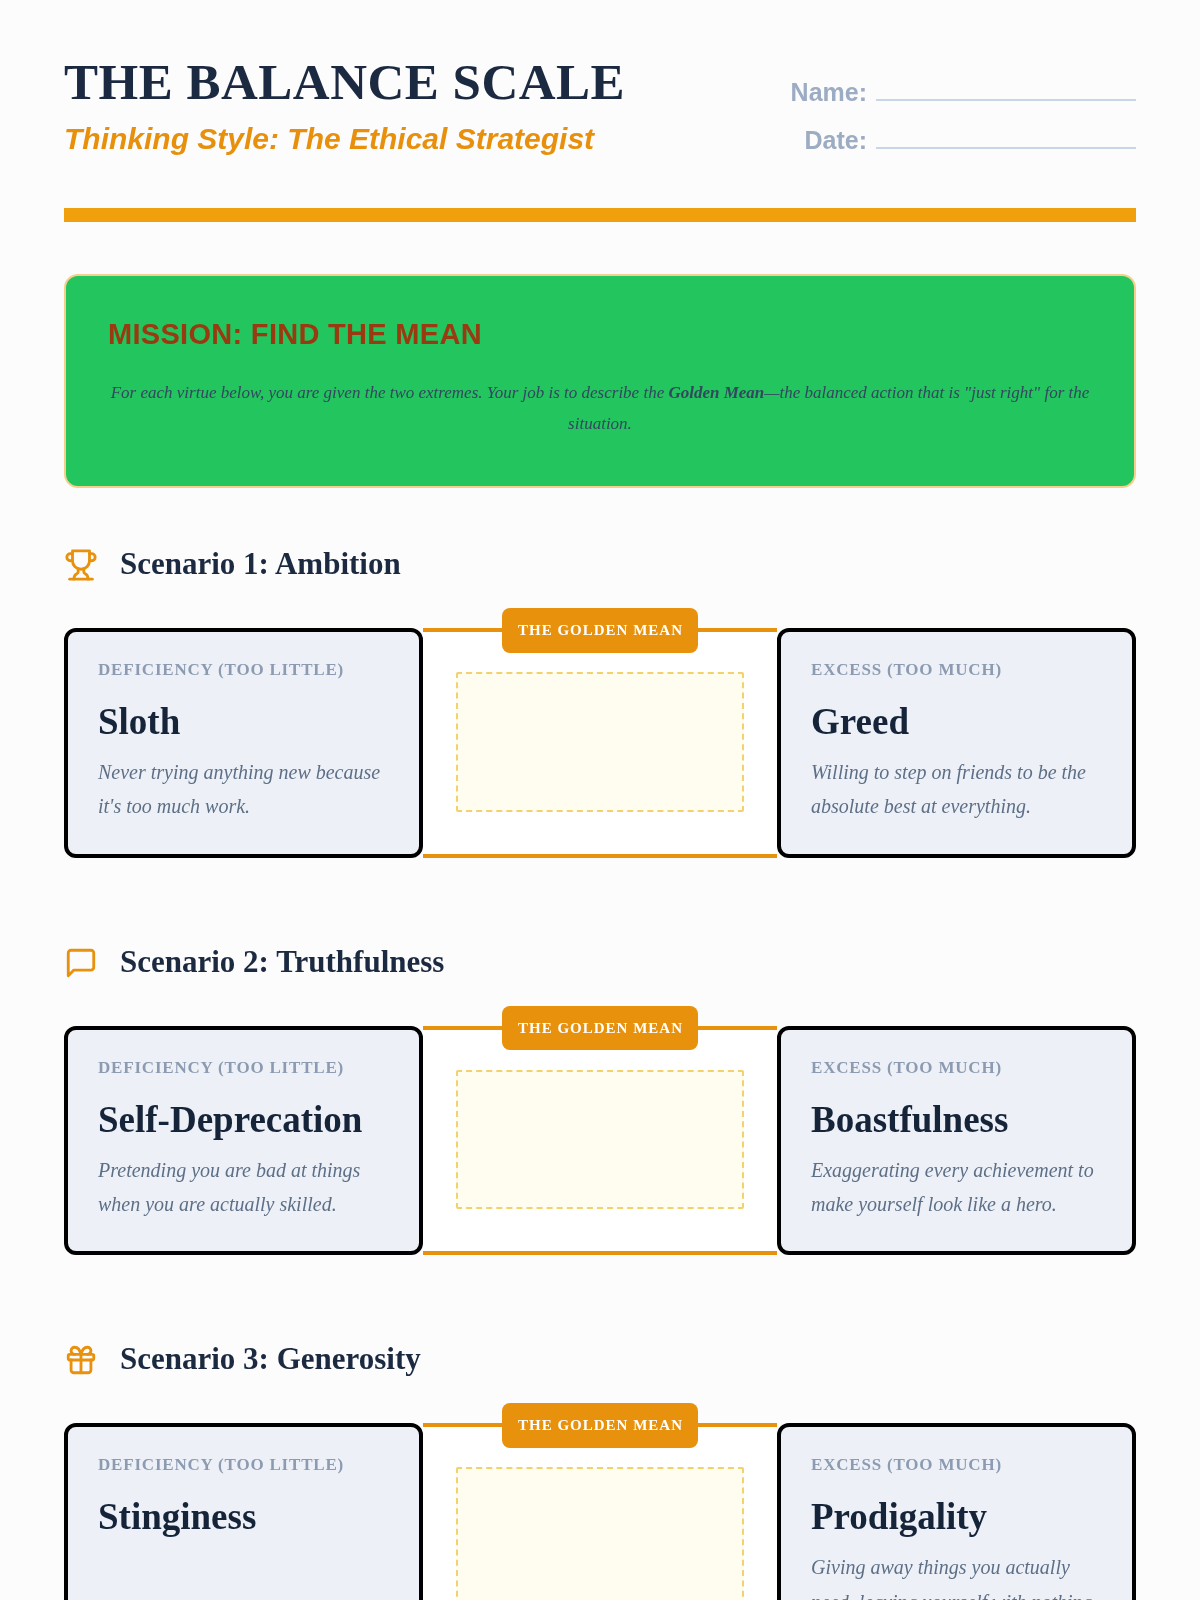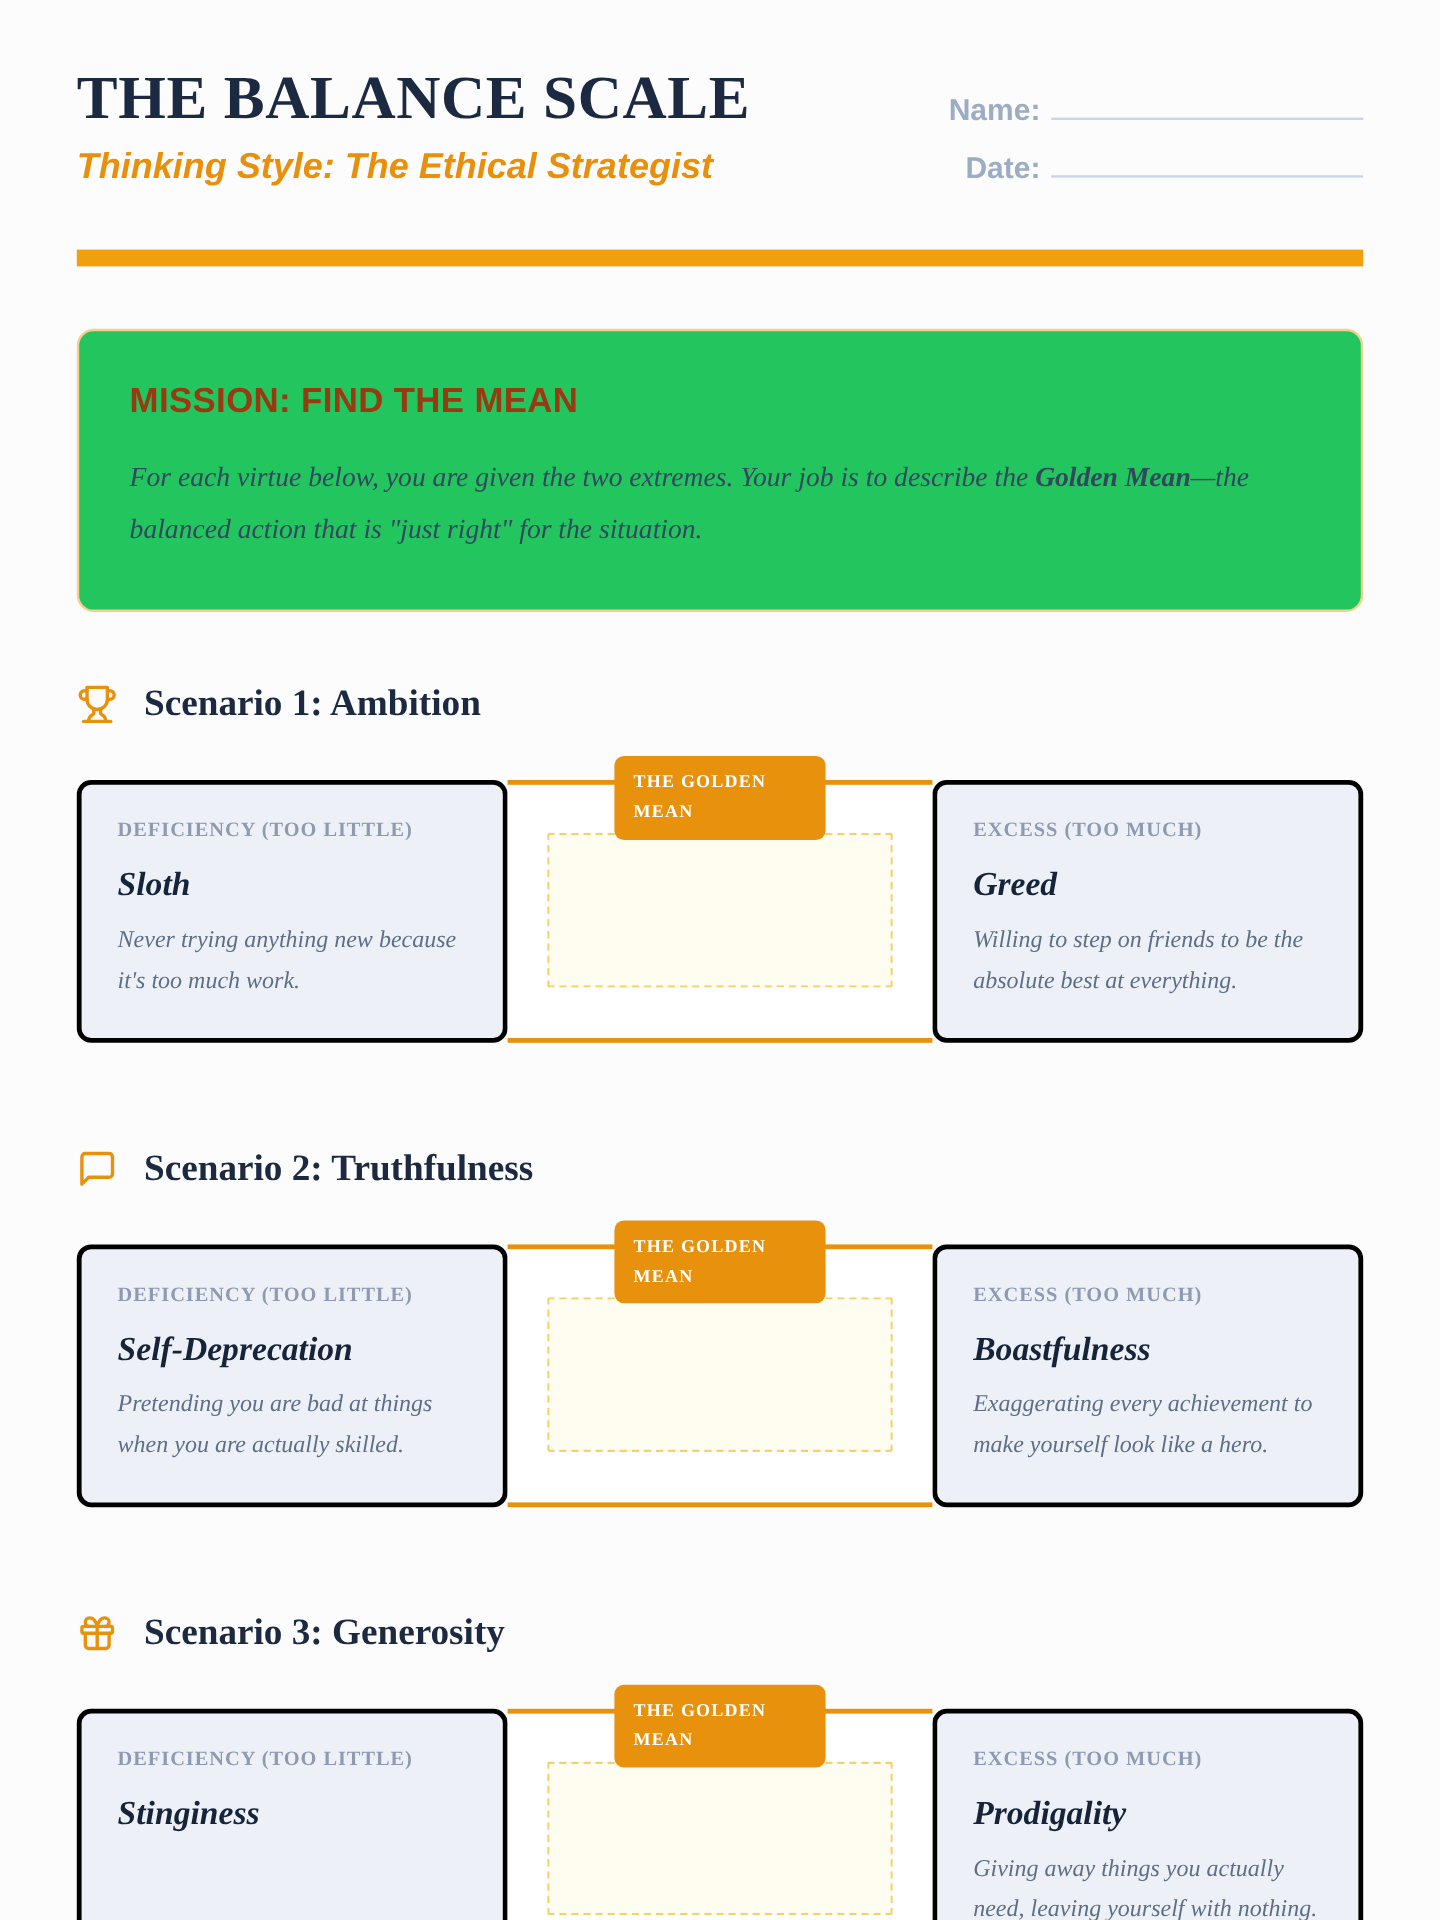--- a/index.html
+++ b/index.html
@@ -32,21 +32,21 @@
   
   .mission {
     margin-top: 52px; background: #22c55e; border: 2px solid #F5D08C;
     border-radius: 14px; padding: 42px 42px 46px;
   }
   .mission-heading {
     margin: 0 0 26px; font-family: "Liberation Sans", sans-serif;
     font-weight: 700; font-size: 29px; color: #9A3A10; letter-spacing: 0.3px;
   }
   .mission-body {
-    margin: 0; font-style: italic; font-size: 23px; color: #33475E; line-height: 1.85;
+    margin: 0; font-style: italic; font-size: 17px; color: #33475E; line-height: 1.85; text-align: center;
   }
   .mission-body strong { font-weight: 700; }
 
   
   .scenario { margin-top: 58px; }
   .scenario + .scenario { margin-top: 86px; }
   .scenario-heading {
     display: flex; align-items: flex-end; gap: 22px;
     margin: 0 0 46px; font-size: 31px; font-weight: 700; color: #1B2A40;
   }
@@ -55,31 +55,31 @@
 
   .scenario-row { display: grid; grid-template-columns: 1fr 354px 1fr; align-items: stretch; }
   .extreme-card {
     background: #EDF1F7; border: 4px solid #000000; border-radius: 12px;
     padding: 28px 30px 30px; text-align: left;
   }
   .extreme-label {
     font-size: 17px; font-weight: 700; color: #8C9BB1; letter-spacing: 0.8px;
     margin-bottom: 20px;
   }
-  .extreme-term { font-size: 28px; font-weight: 700; color: #16243A; margin-bottom: 12px; font-style: italic; }
+  .extreme-term { font-size: 37px; font-weight: 700; color: #16243A; margin-bottom: 12px; }
   .extreme-desc { font-size: 20px; font-style: italic; color: #5D6F87; line-height: 1.72; }
 
   .mean-col {
     position: relative; background: #FFFFFF;
     border-top: 4px solid #E8910D; border-bottom: 4px solid #E8910D;
     padding: 28px 33px 42px; display: flex; flex-direction: column;
   }
   .mean-label {
     position: absolute; top: -24px; left: 50%; transform: translateX(-50%);
-    width: 176px; background: #E8910D; color: #FFFFFF; border-radius: 8px;
+    width: 196px; background: #E8910D; color: #FFFFFF; border-radius: 8px;
     font-weight: 700; font-size: 15px; letter-spacing: 1px; line-height: 1.65;
     padding: 10px 14px 10px 16px; text-align: left; z-index: 2;
   }
   .mean-writing {
     flex: 1; min-height: 120px; border: 2px dashed #F3D26E;
     background: #FFFCF0; border-radius: 2px; margin-top: 12px;
   }
 </style>
 </head>
 <body>

